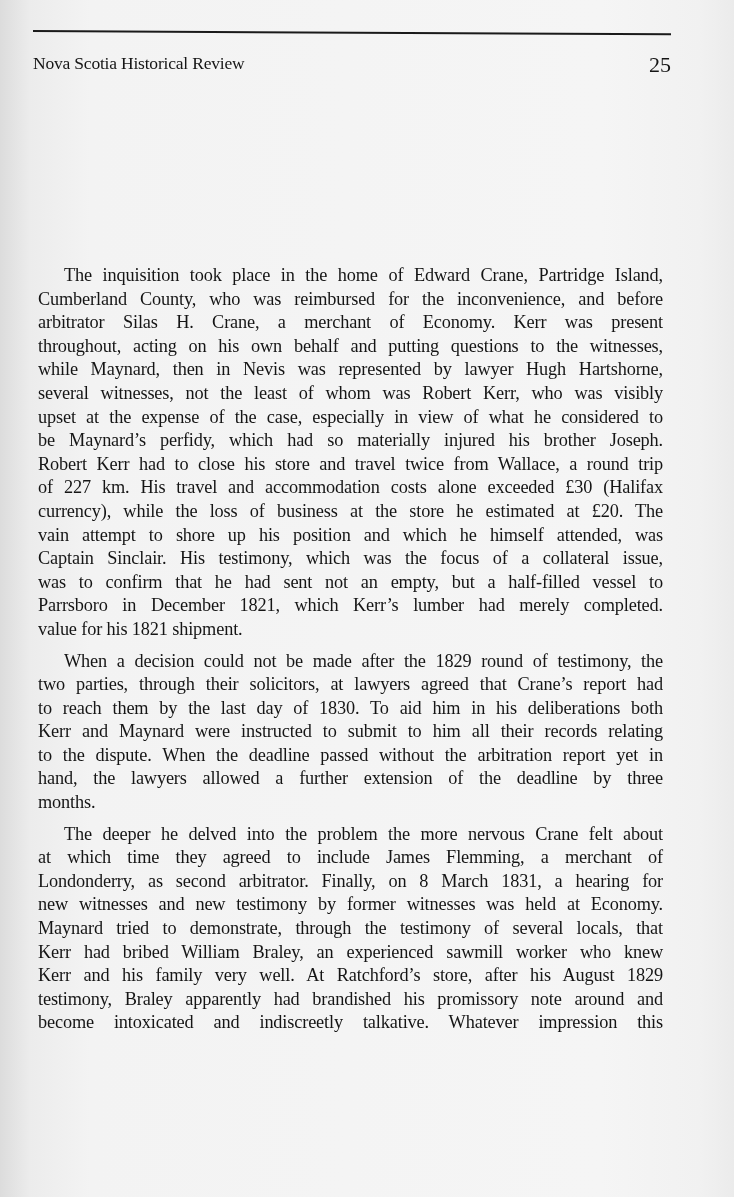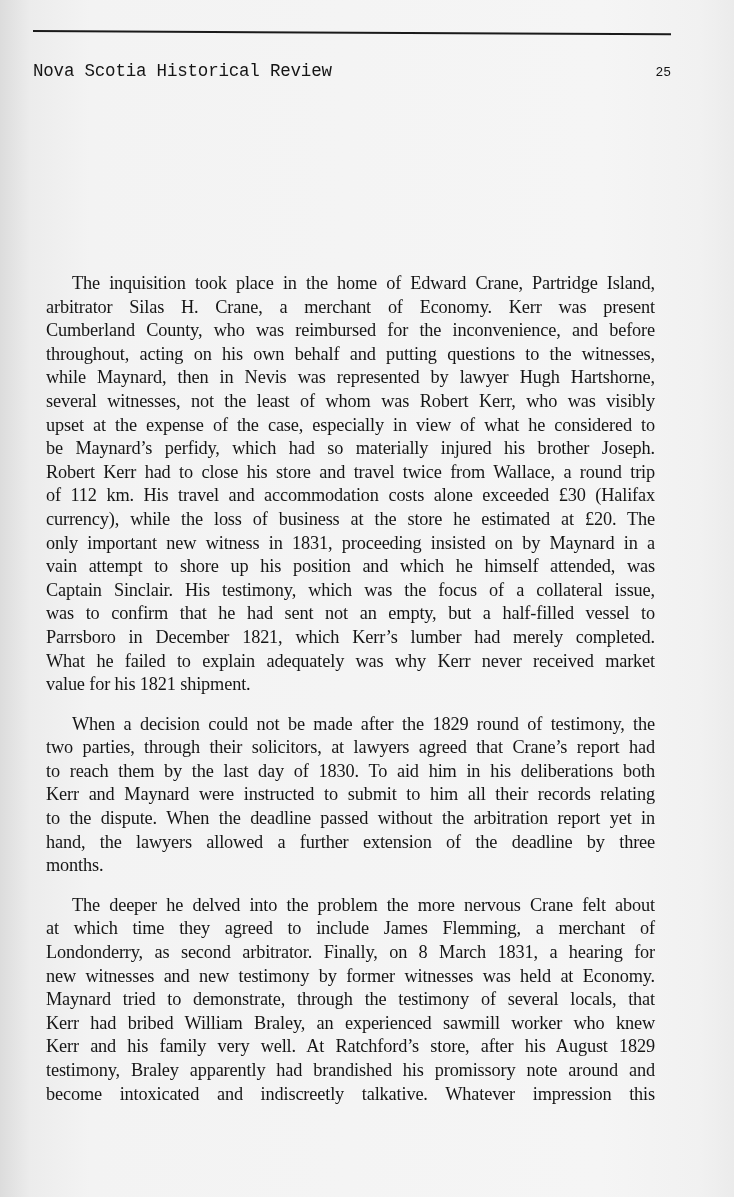--- a/index.html
+++ b/index.html
@@ -28,51 +28,50 @@
     top: 30px;
     width: 638px;
     height: 0;
     border-top: 2px solid #1a1a1a;
     transform: rotate(0.3deg);
     transform-origin: left center;
   }
   .running-head {
     position: absolute;
     left: 33px;
-    top: 59px;
+    top: 51px;
     width: 638px;
     height: 24px;
     font-size: 17.5px;
     line-height: 24px;
-    font-family: Liberation Mono, monospace;
   }
   .journal-title {
     position: absolute;
     left: 0;
     top: 0;
     letter-spacing: -0.2px;
   }
   .page-number {
     position: absolute;
     right: 0;
     top: 2px;
-    font-size: 13px;
+    font-size: 22px;
   }
   .body-text {
     position: absolute;
     left: 30px;
     top: 256px;
     width: 641px;
     font-size: 18.3px;
     line-height: 23.6px;
     text-align: justify;
     letter-spacing: -0.15px;
   }
   .body-text p {
-    margin: 16px;
+    margin: 8px;
     text-indent: 26px;
   }
   .body-text p .line {
     display: block;
     text-align: justify;
     text-align-last: justify;
   }
   .body-text p .line.last {
     text-align-last: left;
   }
@@ -89,36 +88,34 @@
 <div class="page">
   <div class="header-rule"></div>
   <div class="running-head">
     <span class="journal-title">Nova Scotia Historical Review</span>
     <span class="page-number">25</span>
   </div>
 
   <div class="body-text">
     <p>
         <span class="line first">The inquisition took place in the home of Edward Crane, Partridge Island,</span>
+        <span class="line">Cumberland County, who was reimbursed for the inconvenience, and before</span>
         <span class="line">arbitrator Silas H. Crane, a merchant of Economy. Kerr was present</span>
-        <span class="line">Cumberland County, who was reimbursed for the inconvenience, and before</span>
         <span class="line">throughout, acting on his own behalf and putting questions to the witnesses,</span>
         <span class="line">while Maynard, then in Nevis was represented by lawyer Hugh Hartshorne,</span>
         <span class="line">several witnesses, not the least of whom was Robert Kerr, who was visibly</span>
         <span class="line">upset at the expense of the case, especially in view of what he considered to</span>
         <span class="line">be Maynard’s perfidy, which had so materially injured his brother Joseph.</span>
         <span class="line">Robert Kerr had to close his store and travel twice from Wallace, a round trip</span>
-        <span class="line">of 112 km. His travel and accommodation costs alone exceeded £30 (Halifax</span>
+        <span class="line">of 227 km. His travel and accommodation costs alone exceeded £30 (Halifax</span>
         <span class="line">currency), while the loss of business at the store he estimated at £20. The</span>
-        <span class="line">only important new witness in 1831, proceeding insisted on by Maynard in a</span>
         <span class="line">vain attempt to shore up his position and which he himself attended, was</span>
         <span class="line">Captain Sinclair. His testimony, which was the focus of a collateral issue,</span>
         <span class="line">was to confirm that he had sent not an empty, but a half-filled vessel to</span>
         <span class="line">Parrsboro in December 1821, which Kerr’s lumber had merely completed.</span>
-        <span class="line">What he failed to explain adequately was why Kerr never received market</span>
         <span class="line last">value for his 1821 shipment.</span>
       </p>
     <p>
         <span class="line first">When a decision could not be made after the 1829 round of testimony, the</span>
         <span class="line">two parties, through their solicitors, at lawyers agreed that Crane’s report had</span>
         <span class="line">to reach them by the last day of 1830. To aid him in his deliberations both</span>
         <span class="line">Kerr and Maynard were instructed to submit to him all their records relating</span>
         <span class="line">to the dispute. When the deadline passed without the arbitration report yet in</span>
         <span class="line">hand, the lawyers allowed a further extension of the deadline by three</span>
         <span class="line last">months.</span>

